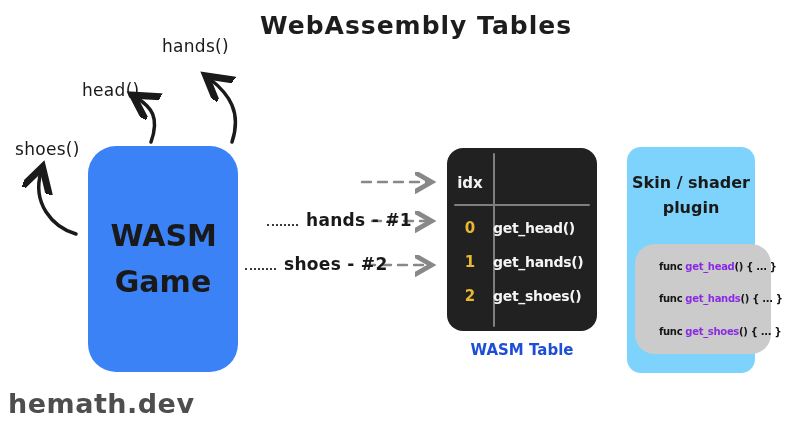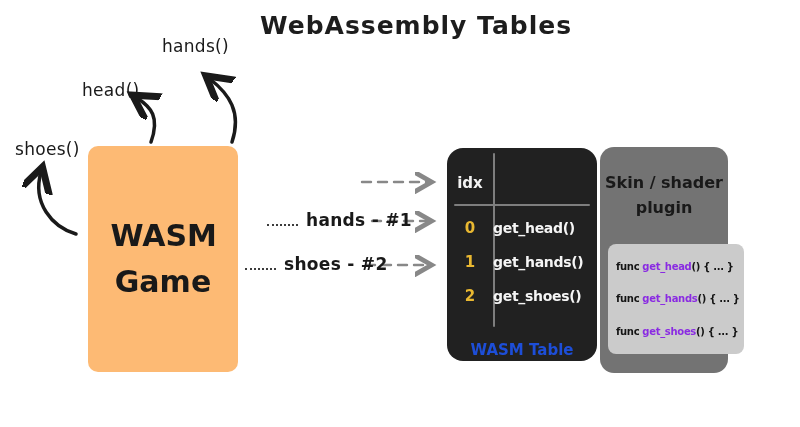--- a/index.html
+++ b/index.html
@@ -21,21 +21,21 @@
     position: absolute; font-size: 17px; font-weight: normal; color: #191919;
     letter-spacing: 0.3px;
   }
   .export-shoes { left: 15px;  top: 139px; }
   .export-head  { left: 82px;  top: 80px;  }
   .export-hands { left: 162px; top: 36px;  }
 
   
   .game-box {
     position: absolute; left: 88px; top: 146px; width: 150px; height: 226px;
-    background: #fdba74; border-radius: 10px;
+    background: #3b82f6; border-radius: 28px;
     display: flex; align-items: center; justify-content: center;
   }
   .game-box-label {
     width: 105px; text-align: center; font-size: 30px; font-weight: bold;
     color: #191919; line-height: 1.55;
   }
 
   
   .arrows-svg { position: absolute; left: 0; top: 0; pointer-events: none; }
 
@@ -48,21 +48,21 @@
     width: 31px; height: 0; border-bottom: 2px dotted #3c3c3c;
     margin-bottom: 5px;
   }
   .map-label {
     margin-left: 8px; font-size: 17px; font-weight: bold; color: #191919;
     letter-spacing: 0.3px; white-space: nowrap; line-height: 1.3;
   }
 
   
   .wasm-table {
-    position: absolute; left: 447px; top: 148px; width: 150px; height: 213px;
+    position: absolute; left: 447px; top: 148px; width: 150px; height: 183px;
     background: #212121; border-radius: 16px; color: #fff;
   }
   .wt-vline {
     position: absolute; left: 46px; top: 5px; width: 2px; height: 174px;
     background: #7e7e7e; border-radius: 2px;
   }
   .wt-hline {
     position: absolute; left: 7px; top: 56px; width: 136px; height: 2px;
     background: #7e7e7e; border-radius: 2px;
   }
@@ -84,32 +84,32 @@
     font-size: 14px; font-weight: bold; color: #f5f5f5;
     letter-spacing: -0.3px; white-space: nowrap;
   }
   .wt-caption {
     position: absolute; left: 447px; top: 341px; width: 150px;
     text-align: center; font-size: 15px; font-weight: bold; color: #1d4ed8;
   }
 
   
   .plugin-box {
-    position: absolute; left: 600px; top: 147px; width: 128px; height: 226px;
-    background: #737373; border-radius: 14px;
+    position: absolute; left: 627px; top: 147px; width: 128px; height: 226px;
+    background: #7dd3fc; border-radius: 14px;
   }
   .plugin-title {
     margin: 24px auto 0 auto; width: 118px; text-align: center;
     font-size: 16px; font-weight: bold; color: #191919; line-height: 1.55;
   }
   .code-box {
     position: absolute; left: 8px; top: 97px; width: 136px; height: 110px;
-    background: #CBCBCB; border-radius: 8px;
+    background: #CBCBCB; border-radius: 20px;
     display: flex; flex-direction: column; justify-content: space-around;
-    padding: 6px 8px;
+    padding: 6px 24px;
   }
   .code-line {
     font-size: 10px; font-weight: bold; color: #141414;
     letter-spacing: -0.3px; white-space: nowrap;
   }
   .code-kw { margin-right: 3px; }
   .code-fn { color: #8A2BE2; }
 
   
   .watermark {
@@ -187,14 +187,15 @@
       </div>
       <div class="code-line">
         <span class="code-kw">func</span><span class="code-fn">get_hands</span><span>() { ... }</span>
       </div>
       <div class="code-line">
         <span class="code-kw">func</span><span class="code-fn">get_shoes</span><span>() { ... }</span>
       </div>
     </div>
   </div>
 
+  <div class="watermark">hemath.dev</div>
 
 </div>
 
 </body></html>

